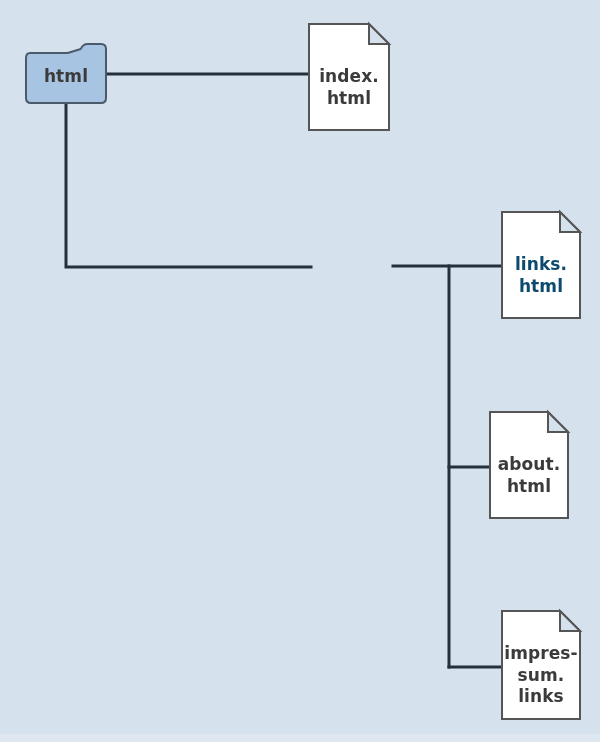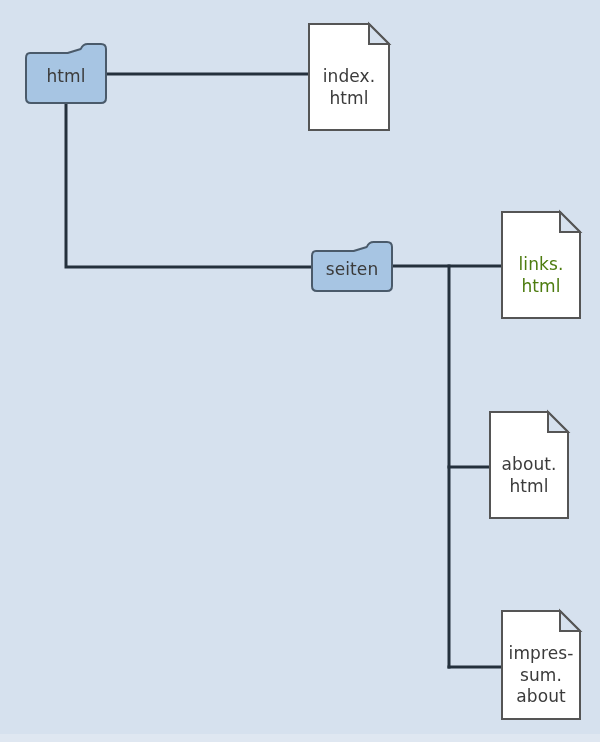--- a/index.html
+++ b/index.html
@@ -27,20 +27,21 @@
   #edge-layer {
     position: absolute;
     left: 0;
     top: 0;
     width: 600px;
     height: 742px;
     pointer-events: none;
   }
   .node {
     position: absolute;
+    font-weight: bold;
   }
   .node svg {
     display: block;
     overflow: visible;
   }
   .node-label {
     position: absolute;
     left: 0;
     top: 0;
     width: 100%;
@@ -92,48 +93,42 @@
 
   <div class="node" id="node-index" style="left: 308px; top: 23px; width: 82px; height: 108px;">
     <svg width="82" height="108" viewBox="0 0 82 108">
       <path fill="#ffffff" stroke="#555555" stroke-width="2" stroke-linejoin="miter" d="M 1 1 L 61 1 L 81 21 L 81 107 L 1 107 Z"></path>
       <path fill="#d6e1ee" stroke="#555555" stroke-width="2" stroke-linejoin="miter" d="M 61 1 L 81 21 L 61 21 Z"></path>
     </svg>
     <div class="node-label file-label" style="color: rgb(59, 59, 59);">index.
 html</div>
   </div>
 
-  <div class="node" id="node-seiten" style="left: 311px; top: 240px; width: 82px; height: 52px;">
-    <svg width="82" height="52" viewBox="0 0 82 52">
-      <path fill="#a7c5e3" stroke="#4a5a6a" stroke-width="2" stroke-linejoin="round" d="M 5 11 L 42.64 11 L 55.760000000000005 7 Q 57.760000000000005 2 62.760000000000005 2 L 76 2 Q 81 2 81 7 L 81 46 Q 81 51 76 51 L 6 51 Q 1 51 1 46 L 1 16 Q 1 11 5 11 Z"></path>
-    </svg>
-    <div class="node-label folder-label" style="color: rgb(59, 59, 59);">seiten</div>
-  </div>
 
   <div class="node" id="node-links" style="left: 501px; top: 211px; width: 80px; height: 108px;">
     <svg width="80" height="108" viewBox="0 0 80 108">
       <path fill="#ffffff" stroke="#555555" stroke-width="2" stroke-linejoin="miter" d="M 1 1 L 59 1 L 79 21 L 79 107 L 1 107 Z"></path>
       <path fill="#d6e1ee" stroke="#555555" stroke-width="2" stroke-linejoin="miter" d="M 59 1 L 79 21 L 59 21 Z"></path>
     </svg>
-    <div class="node-label file-label" style="color: #4d7c0f; text-align: center;">links.
+    <div class="node-label file-label" style="color: #0c4a6e; text-align: center;">links.
 html</div>
   </div>
 
   <div class="node" id="node-about" style="left: 489px; top: 411px; width: 80px; height: 108px;">
     <svg width="80" height="108" viewBox="0 0 80 108">
       <path fill="#ffffff" stroke="#555555" stroke-width="2" stroke-linejoin="miter" d="M 1 1 L 59 1 L 79 21 L 79 107 L 1 107 Z"></path>
       <path fill="#d6e1ee" stroke="#555555" stroke-width="2" stroke-linejoin="miter" d="M 59 1 L 79 21 L 59 21 Z"></path>
     </svg>
     <div class="node-label file-label" style="color: rgb(59, 59, 59);">about.
 html</div>
   </div>
 
   <div class="node" id="node-impressum" style="left: 501px; top: 610px; width: 80px; height: 110px;">
     <svg width="80" height="110" viewBox="0 0 80 110">
       <path fill="#ffffff" stroke="#555555" stroke-width="2" stroke-linejoin="miter" d="M 1 1 L 59 1 L 79 21 L 79 109 L 1 109 Z"></path>
       <path fill="#d6e1ee" stroke="#555555" stroke-width="2" stroke-linejoin="miter" d="M 59 1 L 79 21 L 59 21 Z"></path>
     </svg>
     <div class="node-label file-label" style="color: rgb(59, 59, 59);">impres-
 sum.
-about</div>
+links</div>
   </div>
 
 </div>
 
 </body></html>

